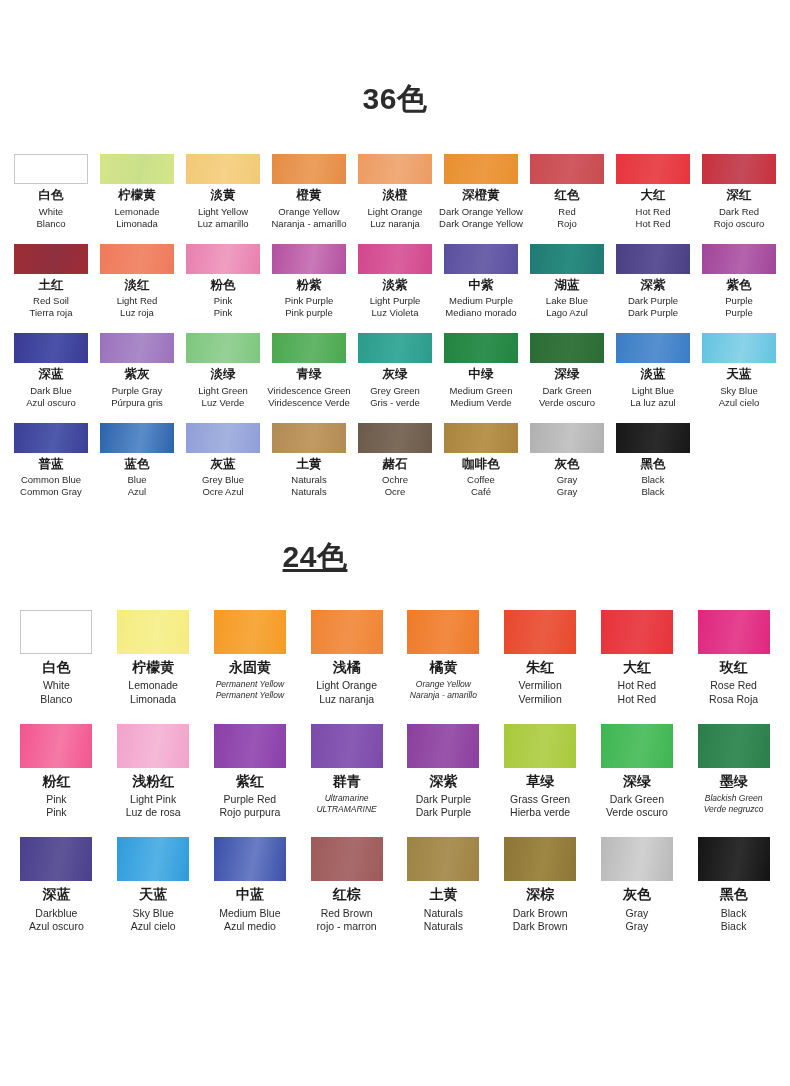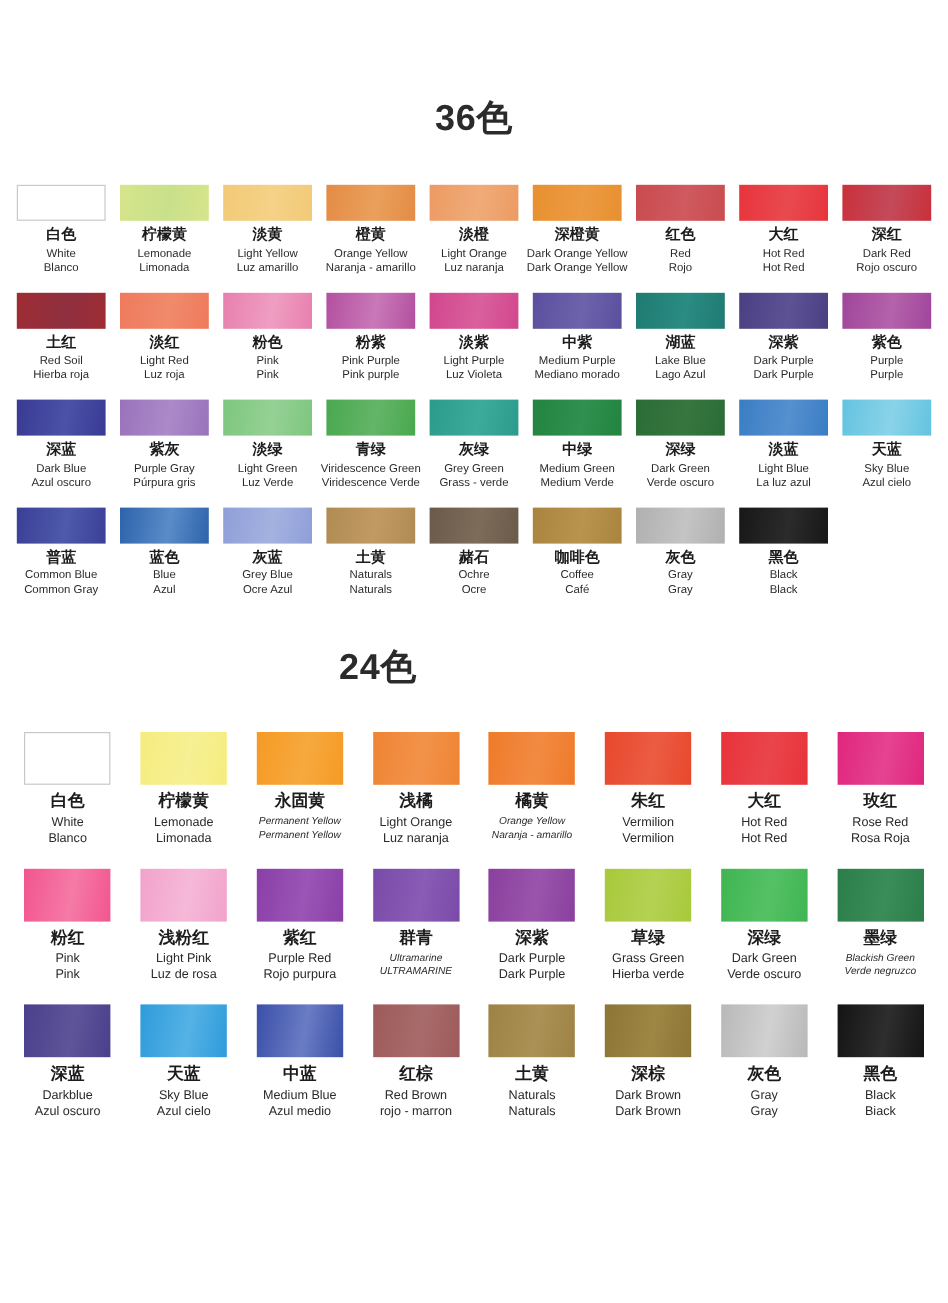--- a/index.html
+++ b/index.html
@@ -19,21 +19,21 @@
 
   .section-title {
     text-align: center;
     font-size: 30px;
     font-weight: bold;
     color: #2b2b2b;
     letter-spacing: 0.5px;
     line-height: 1;
   }
   #title-36 { position: absolute; left: 0; top: 40px; width: 790px; }
-  #title-24 { position: absolute; left: 0; top: 498px; width: 630px; }
+  #title-24 { position: absolute; left: 0; top: 498px; width: 630px; text-decoration: underline; }
 
   
   .grid36 {
     position: absolute;
     left: 8px;
     top: 110px;
     width: 774px;
     display: grid;
     grid-template-columns: repeat(9, 1fr);
     row-gap: 14px;
@@ -181,21 +181,21 @@
         <div class="en36">
           <div>Dark Red</div>
           <div>Rojo oscuro</div>
         </div>
       </div>
       <div class="cell36">
         <div class="sw36" style="background: linear-gradient(100deg, rgb(158, 44, 51) 0%, rgb(143, 48, 64) 55%, rgb(158, 44, 51) 100%);"></div>
         <div class="cn36">土红</div>
         <div class="en36">
           <div>Red Soil</div>
-          <div>Hierba roja</div>
+          <div>Tierra roja</div>
         </div>
       </div>
       <div class="cell36">
         <div class="sw36" style="background: linear-gradient(100deg, rgb(239, 122, 92) 0%, rgb(240, 138, 107) 55%, rgb(239, 122, 92) 100%);"></div>
         <div class="cn36">淡红</div>
         <div class="en36">
           <div>Light Red</div>
           <div>Luz roja</div>
         </div>
       </div>
@@ -285,21 +285,21 @@
         <div class="en36">
           <div>Viridescence Green</div>
           <div>Viridescence Verde</div>
         </div>
       </div>
       <div class="cell36">
         <div class="sw36" style="background: linear-gradient(100deg, rgb(43, 155, 140) 0%, rgb(61, 171, 156) 55%, rgb(43, 155, 140) 100%);"></div>
         <div class="cn36">灰绿</div>
         <div class="en36">
           <div>Grey Green</div>
-          <div>Grass - verde</div>
+          <div>Gris - verde</div>
         </div>
       </div>
       <div class="cell36">
         <div class="sw36" style="background: linear-gradient(100deg, rgb(35, 131, 63) 0%, rgb(47, 144, 80) 55%, rgb(35, 131, 63) 100%);"></div>
         <div class="cn36">中绿</div>
         <div class="en36">
           <div>Medium Green</div>
           <div>Medium Verde</div>
         </div>
       </div>

